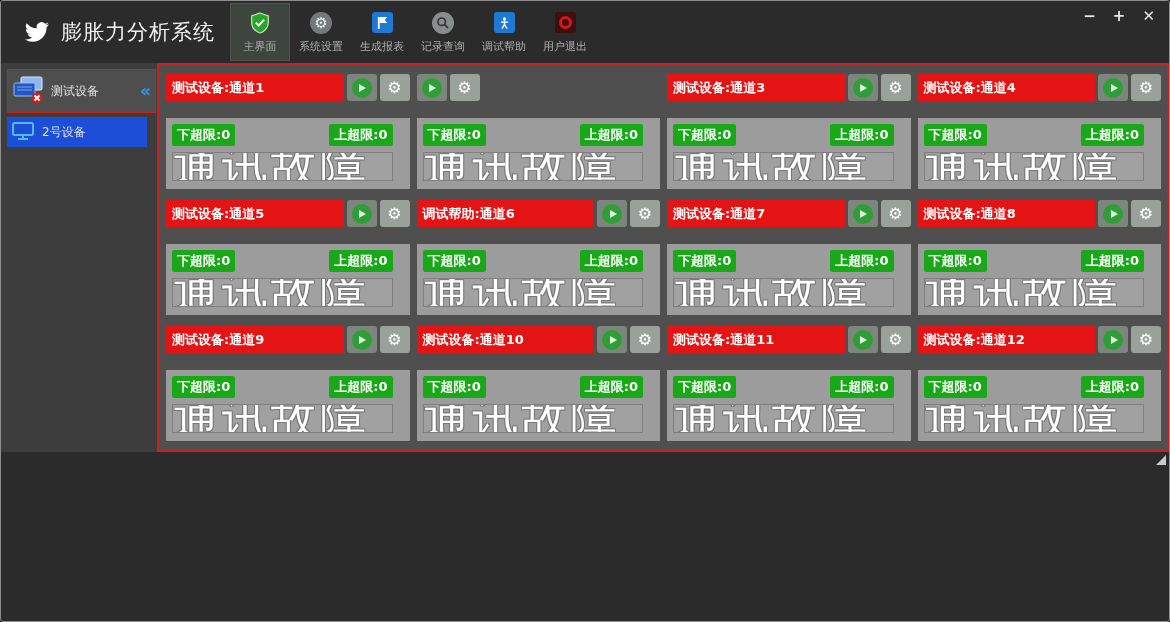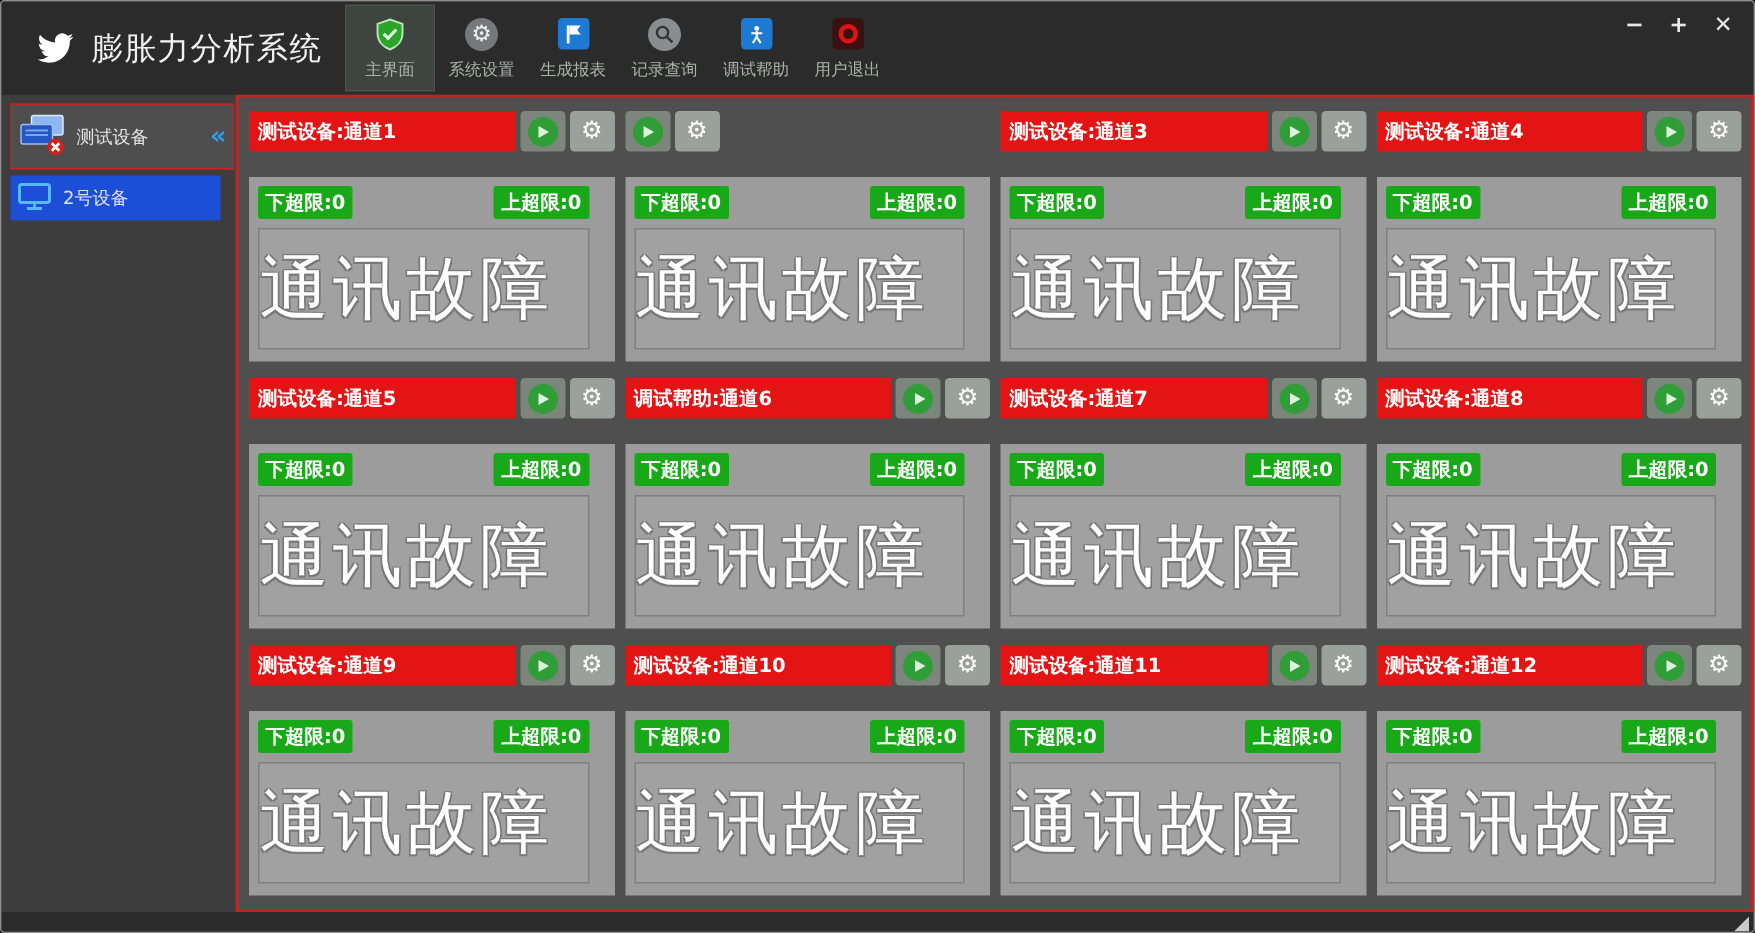--- a/index.html
+++ b/index.html
@@ -25,21 +25,21 @@
   .ico-search-bg{background:#8a8d8e;}
   .ico-tile{width:21px;height:21px;border-radius:3px;display:flex;align-items:center;justify-content:center;}
   .ico-blue{background:#1d79d2;}
   .ico-exit{background:#3a1010;}
   .exit-ring{width:13px;height:13px;border:3px solid #e01212;border-radius:50%;}
 
   .win-controls{position:absolute;right:14px;top:8px;display:flex;gap:17px;}
   .win-controls span{color:#e8e8e8;font-size:15px;font-weight:bold;line-height:1;cursor:pointer;}
 
   
-  .content{display:flex;height:545px;}
+  .content{display:flex;height:389px;}
   .sidebar{width:156px;background:#3d3d3d;padding-top:3px;flex:none;}
   .side-item{display:flex;align-items:center;gap:7px;margin:3px 3px 4px 6px;padding:3px 4px;
              color:#e3e3e3;font-size:12px;background:#1d4ed8;cursor:pointer;}
   .side-item.selected{background:#4e4e4e;border:1px solid #cf2020;height:44px;margin-right:1px;}
   .side-item.plain{height:30px;width:140px;}
   .collapse{margin-left:auto;color:#2e9df0;font-size:17px;font-weight:bold;cursor:pointer;}
 
   .main{flex:1;background:#4f4f4f;border:2px solid #c32222;}
   .grid{display:grid;width:100%;height:100%;
         grid-template-columns:repeat(4,1fr);grid-template-rows:repeat(3,1fr);

